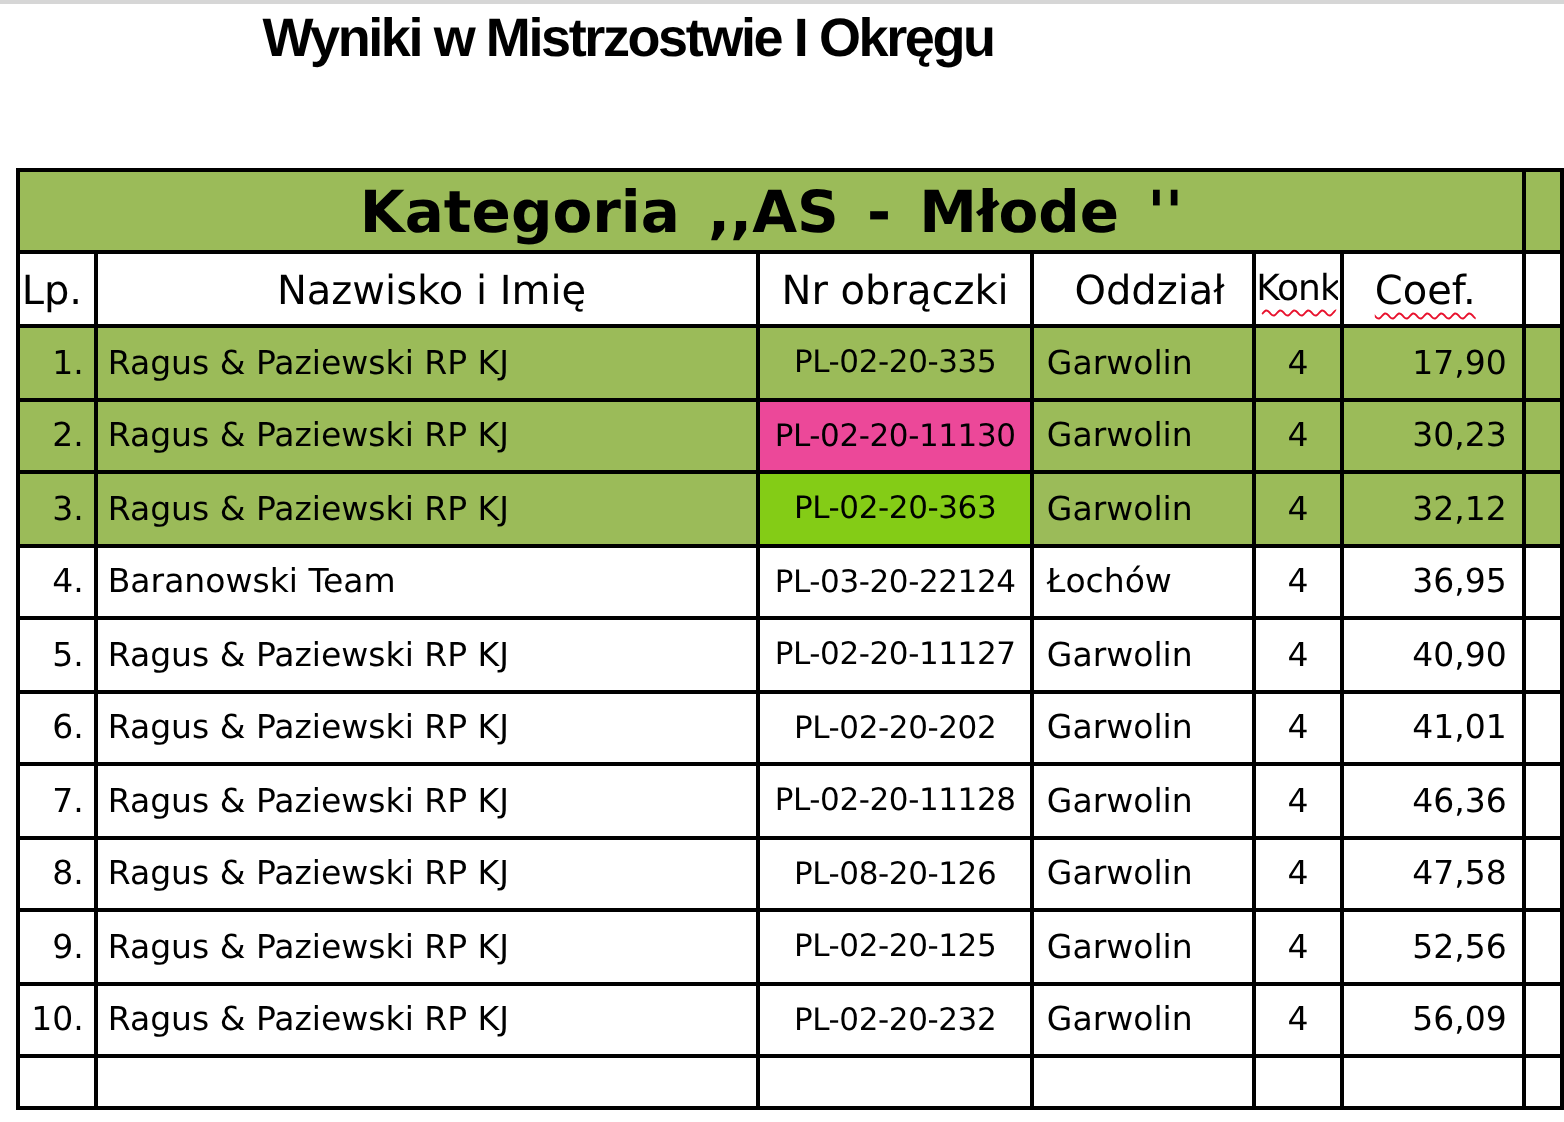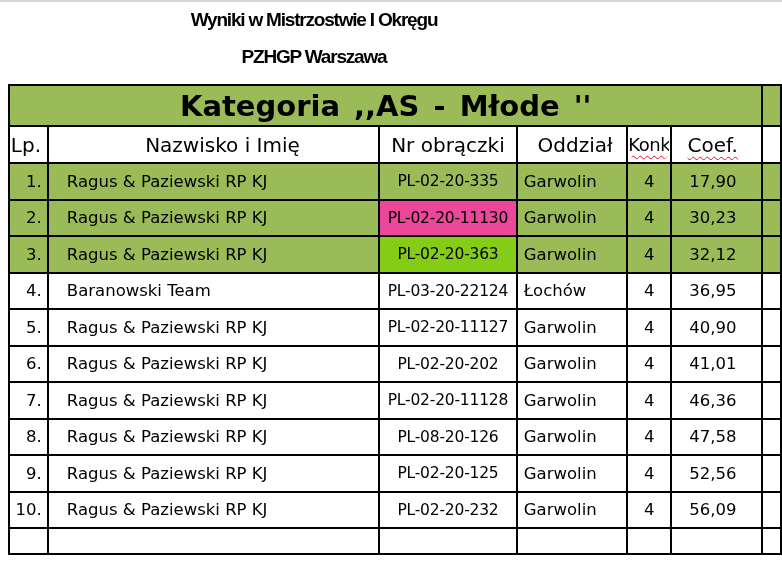--- a/index.html
+++ b/index.html
@@ -5,21 +5,21 @@
   html,body{margin:0;padding:0}
   body{
     width:782px;height:561px;overflow:hidden;position:relative;
     background:#ffffff;color:#000;
     font-family:"DejaVu Sans",sans-serif;
   }
   .top-rule{position:absolute;top:0;left:0;width:782px;height:2px;background:#d6d6d6}
   .title{
     position:absolute;top:1px;left:0;width:628px;text-align:center;
     font-family:"Liberation Sans",sans-serif;font-weight:bold;
-    font-size:19px;letter-spacing:-1.2px;line-height:37px;color:#000;
+    font-size:27px;letter-spacing:-1.2px;line-height:37px;color:#000;
   }
   table{
     position:absolute;left:8px;top:84px;
     border-collapse:collapse;table-layout:fixed;
   }
   td,th{
     border:2px solid #000;padding:0;margin:0;color:#000;
     overflow:hidden;white-space:nowrap;vertical-align:middle;
     font-family:"DejaVu Sans",sans-serif;
   }
@@ -28,42 +28,41 @@
     font-weight:bold;font-size:29px;text-align:center;word-spacing:4px;
   }
   tr.head-row th{
     height:35px;background:#fff;font-weight:normal;font-size:20px;text-align:center;border-radius:12px;
   }
   tr.head-row th.c-konk{font-size:18px;letter-spacing:-0.5px}
   tbody td{height:34.5px;font-size:16.5px;background:#fff}
   tbody tr.hl td{background:#9bbb59}
   tbody tr.partial td{height:24px}
   .c-lp{text-align:right;padding-right:5px}
-  .c-name{text-align:left;padding-left:18px}
+  .c-name{text-align:left;padding-left:5px}
   .c-ring{text-align:center}
   tbody td.c-ring{font-size:15.5px;letter-spacing:-0.2px}
   .c-oddzial{text-align:left;padding-left:6px}
   .c-konk{text-align:center}
-  .c-coef{text-align:center;padding-right:8px}
+  .c-coef{text-align:right;padding-right:8px}
   .wavy{
     text-decoration-line:underline;
     text-decoration-style:wavy;
     text-decoration-color:#e8112d;
     text-decoration-thickness:1px;
     text-underline-offset:4px;
   }
 </style>
 </head>
 <body>
 
 <div class="top-rule"></div>
 
 <div class="title">
   <div>Wyniki w Mistrzostwie I Okręgu</div>
-  <div>PZHGP Warszawa</div>
 </div>
 
 <table>
   <colgroup>
     <col style="width:39px">
     <col style="width:341px">
     <col style="width:139px">
     <col style="width:113px">
     <col style="width:42px">
     <col style="width:94px">

